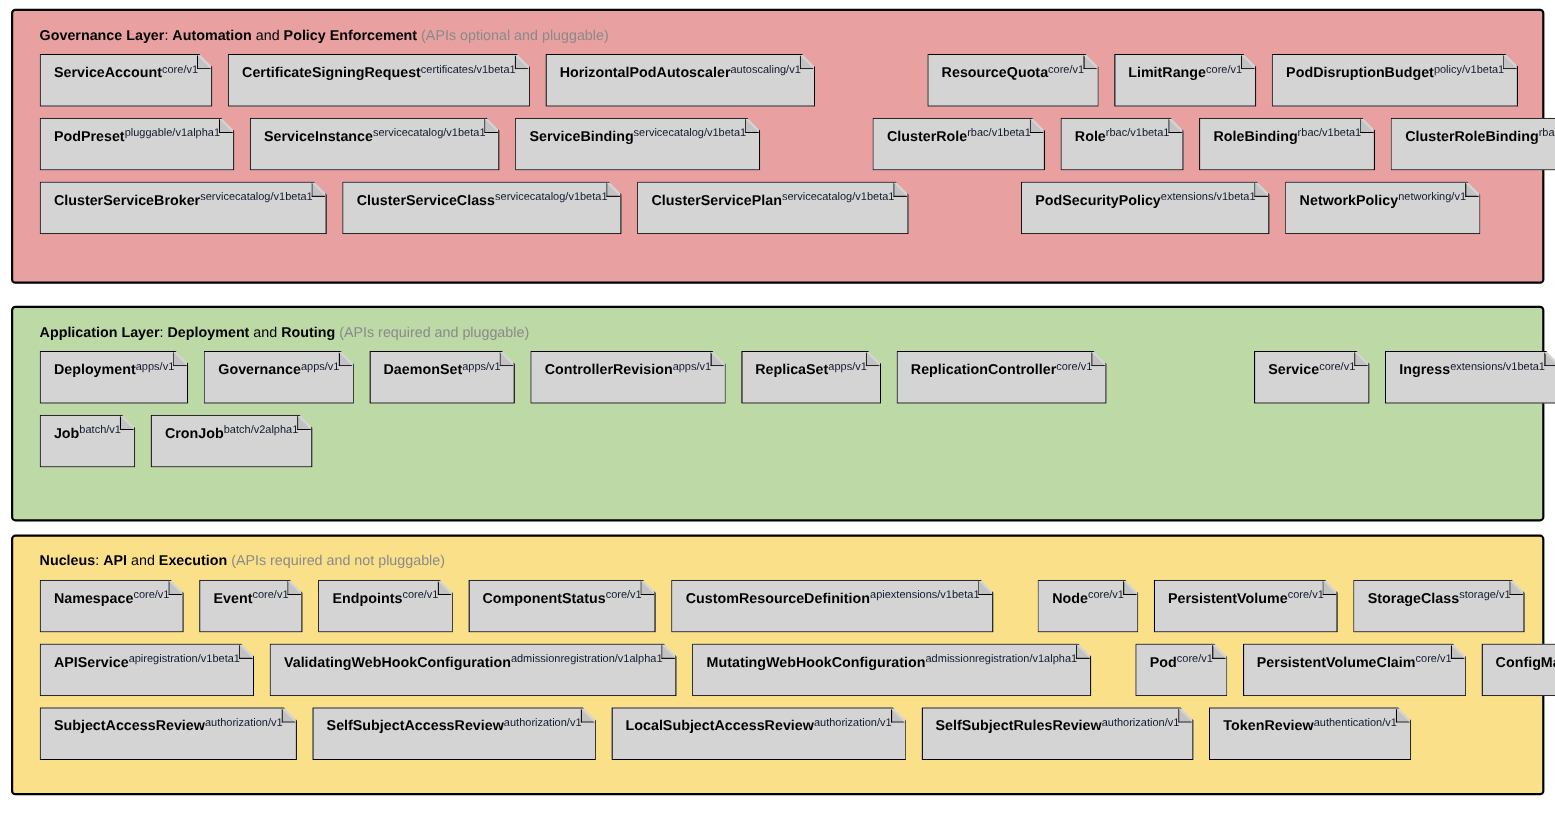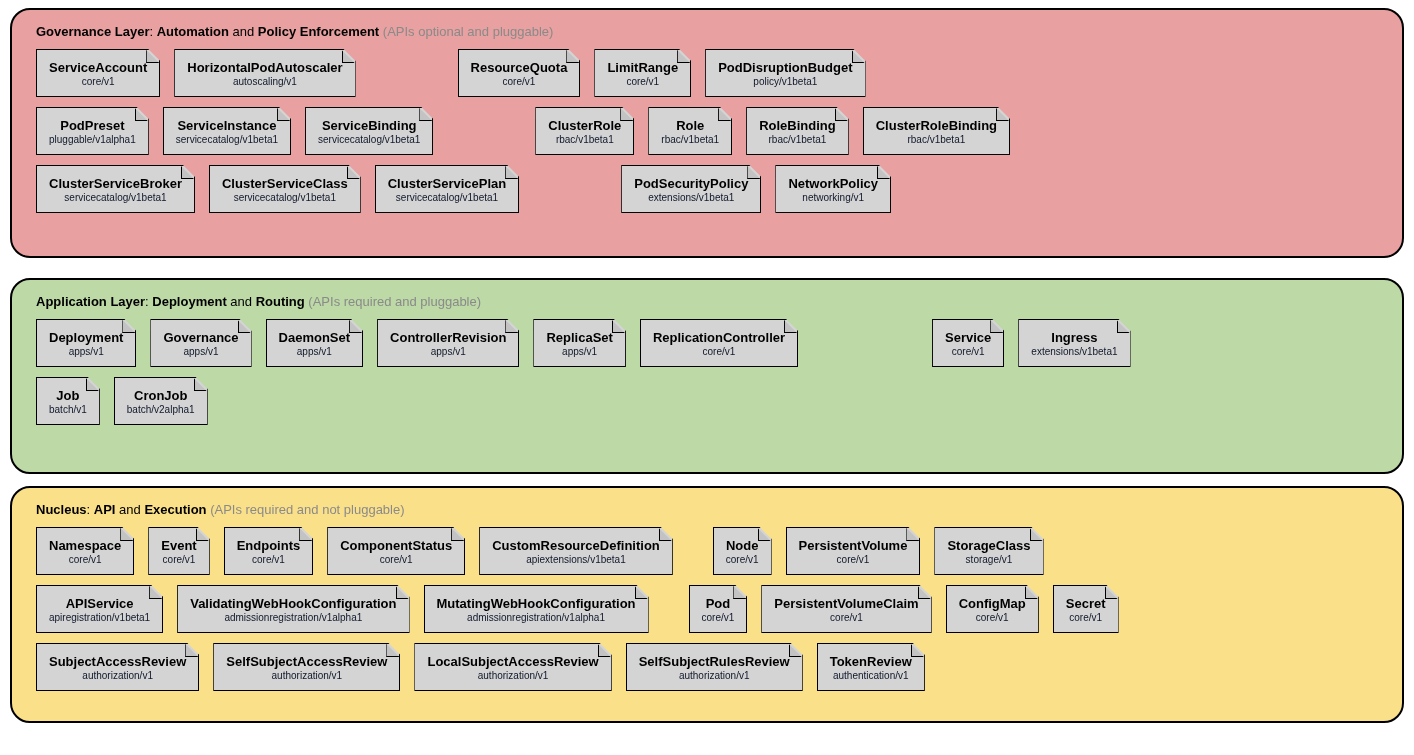--- a/index.html
+++ b/index.html
@@ -18,21 +18,21 @@
     position: relative;
     width: 1414px;
     height: 755px;
     box-sizing: border-box;
     padding: 8px 10px 0 10px;
   }
   .layer {
     position: relative;
     box-sizing: border-box;
     border: 2px solid #000000;
-    border-radius: 20px;
+    border-radius: 4px;
     margin-bottom: 12px;
     padding: 8px 12px 12px 12px;
   }
   .layer-governance {
     background: #e8a0a0;
     height: 250px;
   }
   .layer-application {
     background: #bcd9a6;
     height: 196px;
@@ -65,21 +65,21 @@
     background: #d4d4d4;
     border: 1px solid #000000;
     margin-right: 14px;
     padding: 8px 12px 6px 12px;
     text-align: center;
     line-height: 1.25;
     
     clip-path: polygon(0 0, calc(100% - 12px) 0, 100% 12px, 100% 100%, 0 100%);
     min-height: 48px;
     display: flex;
-    flex-direction: column;
+    flex-direction: row;
     justify-content: center;
   }
   .node .kind {
     font-size: 13px;
     font-weight: bold;
     color: #000000;
     white-space: nowrap;
   }
   .node .api {
     font-size: 10px;
@@ -105,20 +105,25 @@
   <div class="layers-root">
       <div class="layer layer-governance">
         <div class="layer-title"><span class="b">Governance Layer</span><span>: </span><span class="b">Automation</span><span> and </span><span class="b">Policy Enforcement</span><span class="note"> (APIs optional and pluggable)</span></div>
         <div class="row">
           <div class="node">
             <div class="kind">ServiceAccount</div>
             <div class="api">core/v1</div>
             <span class="fold"></span>
           </div>
           <div class="node">
+            <div class="kind">CertificateSigningRequest</div>
+            <div class="api">certificates/v1beta1</div>
+            <span class="fold"></span>
+          </div>
+          <div class="node">
             <div class="kind">HorizontalPodAutoscaler</div>
             <div class="api">autoscaling/v1</div>
             <span class="fold"></span>
           </div>
           <div class="spacer-gap"></div>
           <div class="node">
             <div class="kind">ResourceQuota</div>
             <div class="api">core/v1</div>
             <span class="fold"></span>
           </div>

